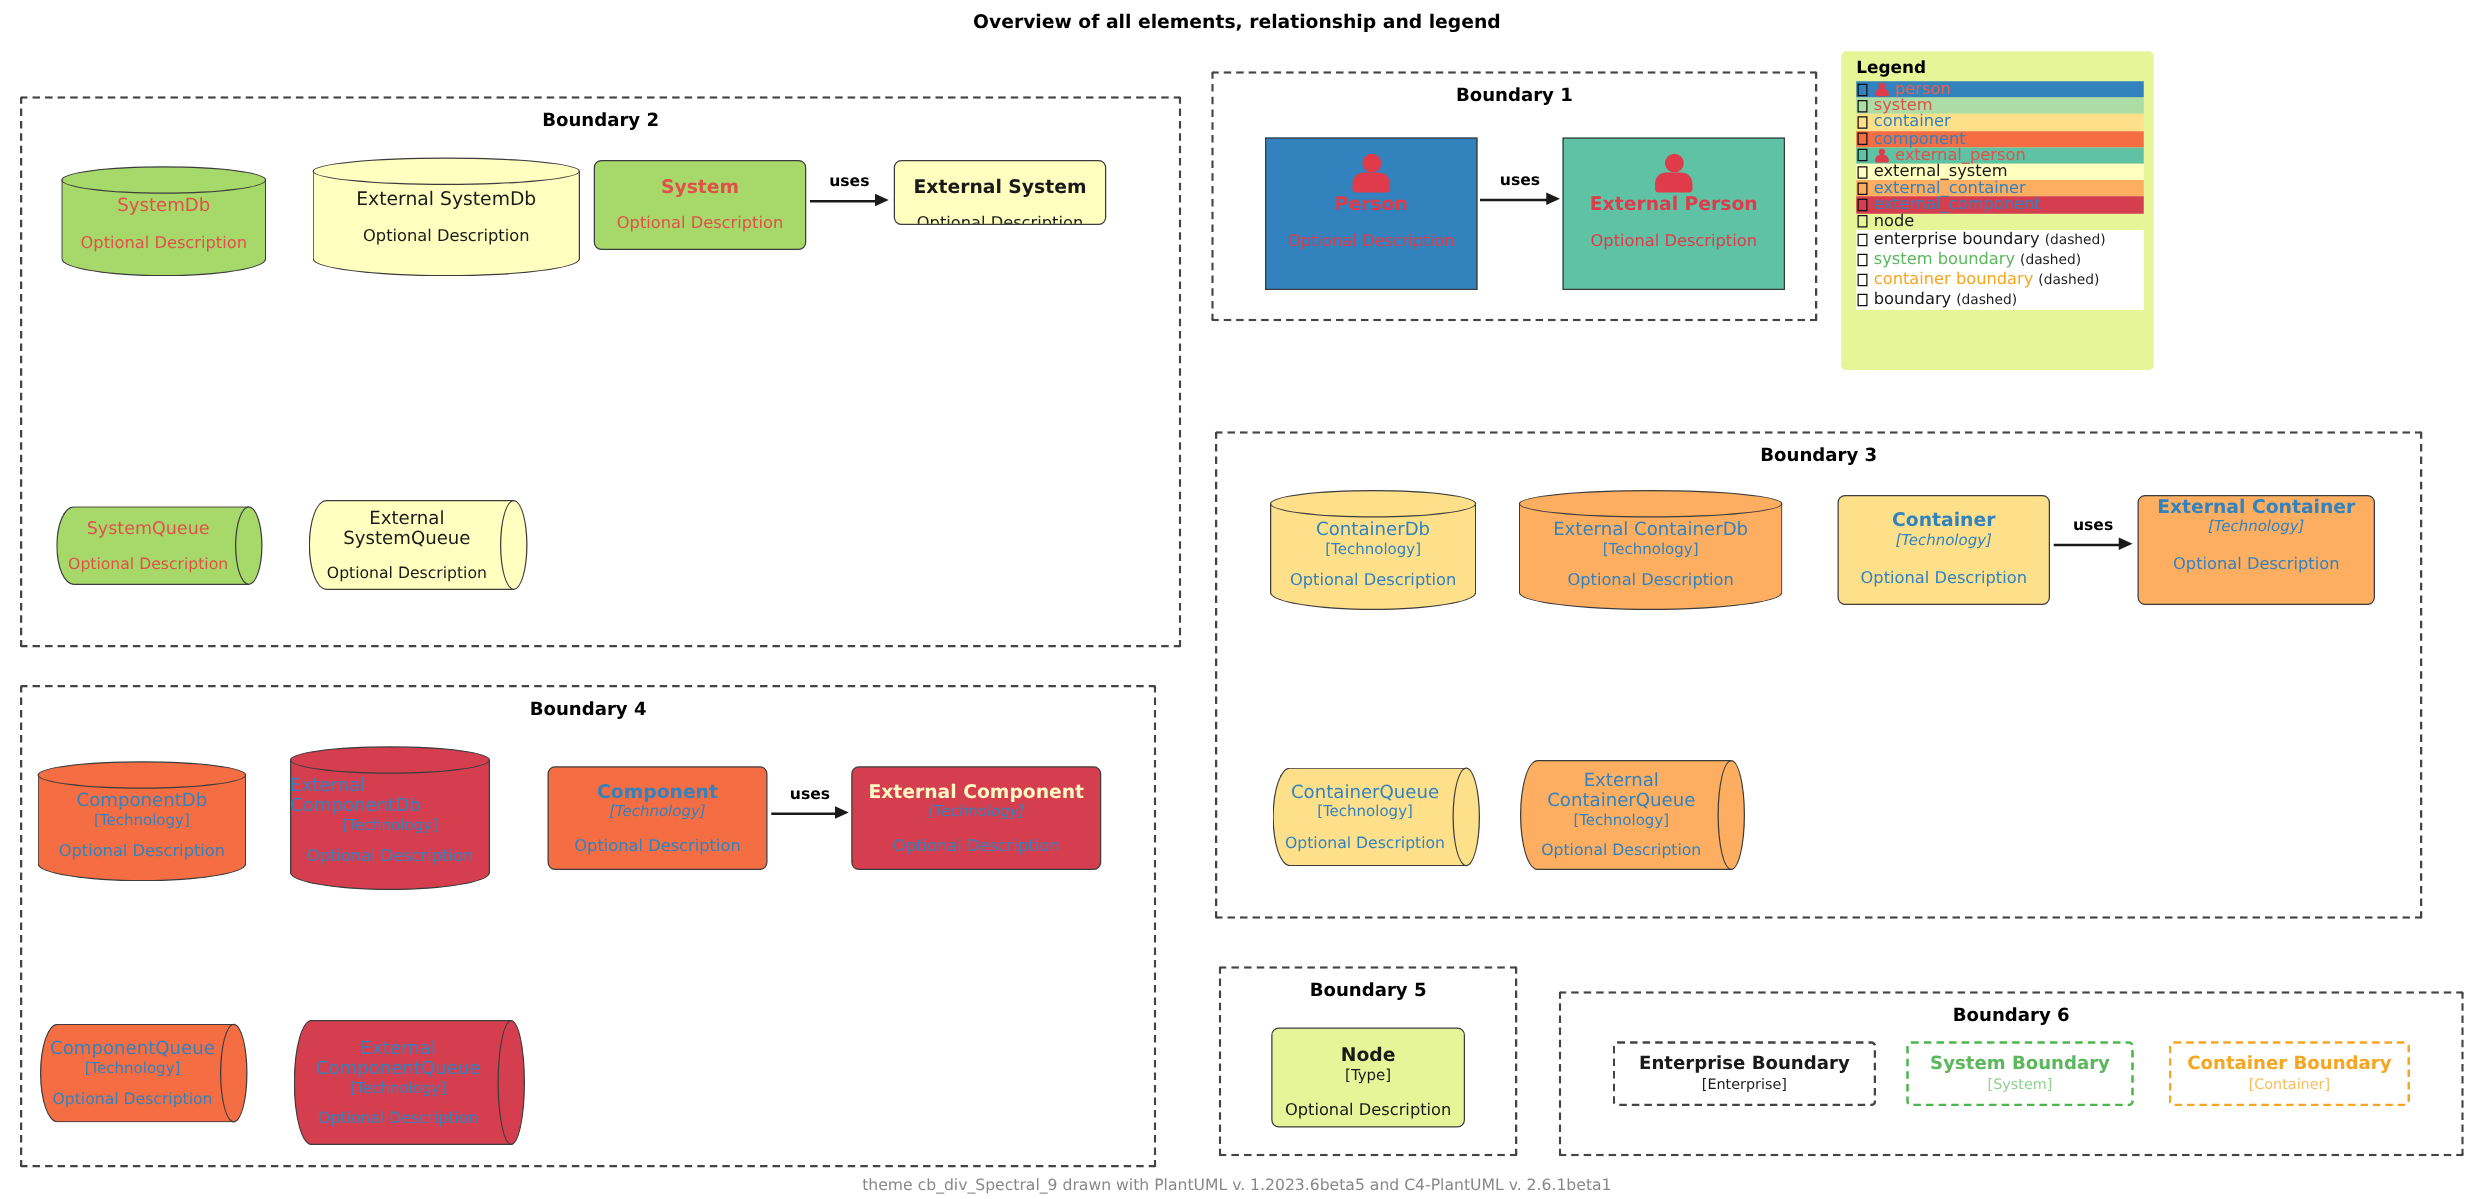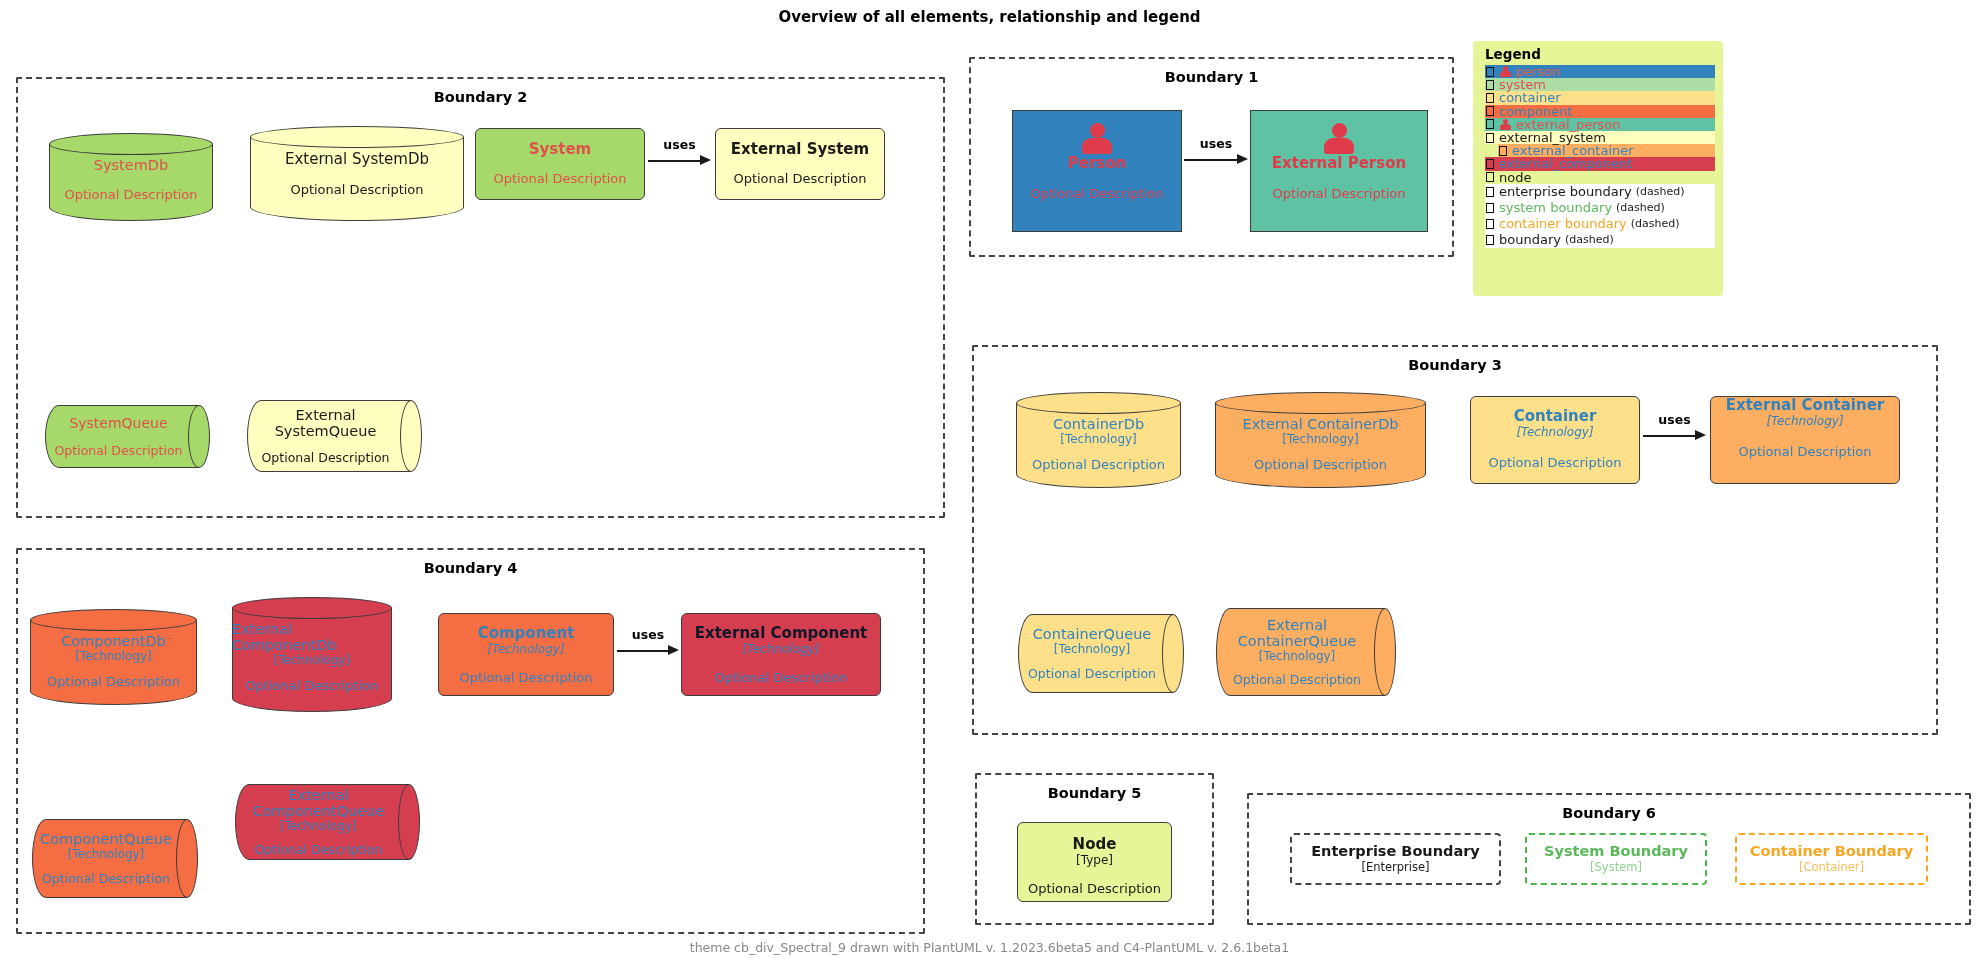--- a/index.html
+++ b/index.html
@@ -159,21 +159,21 @@
   <div class="nm" style="font-size:15px;color:#e0514a;">System</div>
   <div class="desc" style="font-size:13px;color:#e0514a;margin-top:13px;">Optional Description</div>
 </div>
 
 <div class="rel" style="left:648px;top:153px;width:63px;height:14px;">
   <div class="lbl">uses</div>
   <div class="line"></div>
   <div class="head"></div>
 </div>
 
-<div class="el rect" style="left:715px;top:128px;width:170px;height:72px;background:#ffffbf;padding-top:12px;">
+<div class="el rect" style="left:715px;top:128px;width:170px;height:52px;background:#ffffbf;padding-top:12px;">
   <div class="nm" style="font-size:15px;color:#1a1a1a;">External System</div>
   <div class="desc" style="font-size:13px;color:#1a1a1a;margin-top:13px;">Optional Description</div>
 </div>
 
 <div class="queue" style="left:45px;top:405px;width:165px;height:63px;">
   <div class="body" style="background:#a6d96a;"></div>
   <div class="cap" style="background:#a6d96a;"></div>
   <div class="txt">
     <div class="nm" style="font-size:14px;color:#e0514a;">SystemQueue</div>
     <div class="desc" style="font-size:12.5px;color:#e0514a;margin-top:12px;">Optional Description</div>
@@ -219,36 +219,36 @@
   <div class="desc" style="font-size:13px;color:#3282be;margin-top:13px;">Optional Description</div>
 </div>
 
 <div class="rel" style="left:617px;top:643px;width:62px;height:14px;">
   <div class="lbl">uses</div>
   <div class="line"></div>
   <div class="head"></div>
 </div>
 
 <div class="el rect" style="left:681px;top:613px;width:200px;height:83px;background:#d53e4f;padding-top:11px;">
-  <div class="nm" style="font-size:15px;color:#0f172a;">External Component</div>
+  <div class="nm" style="font-size:15px;color:#fef9c3;">External Component</div>
   <div class="tech" style="font-size:12px;color:#3282be;">[Technology]</div>
   <div class="desc" style="font-size:13px;color:#3282be;margin-top:13px;">Optional Description</div>
 </div>
 
 <div class="queue" style="left:32px;top:819px;width:166px;height:79px;">
   <div class="body" style="background:#f46d43;"></div>
   <div class="cap" style="background:#f46d43;"></div>
   <div class="txt">
     <div class="nm" style="font-size:14.5px;color:#3282be;">ComponentQueue</div>
     <div class="tech" style="font-size:12px;color:#3282be;">[Technology]</div>
     <div class="desc" style="font-size:12.5px;color:#3282be;margin-top:10px;">Optional Description</div>
   </div>
 </div>
 
-<div class="queue" style="left:235px;top:784px;width:185px;height:76px;">
+<div class="queue" style="left:235px;top:816px;width:185px;height:100px;">
   <div class="body" style="background:#d53e4f;"></div>
   <div class="cap" style="background:#d53e4f;"></div>
   <div class="txt">
     <div class="nm" style="font-size:14.5px;color:#3282be;">External ComponentQueue</div>
     <div class="tech" style="font-size:12px;color:#3282be;">[Technology]</div>
     <div class="desc" style="font-size:12.5px;color:#3282be;margin-top:9px;">Optional Description</div>
   </div>
 </div>
 
 <div class="abs boundary" style="left:969px;top:57px;width:481px;height:196px;">
@@ -307,21 +307,21 @@
         <span class="lg-mini-person">
           <span class="h"></span>
           <span class="b"></span>
         </span>
         <span style="color: rgb(224, 81, 74);">external_person</span>
       </div>
       <div class="lg-row" style="background: rgb(255, 255, 191);">
         <span class="lg-glyph"></span>
         <span style="color: rgb(26, 26, 26);">external_system</span>
       </div>
-      <div class="lg-row" style="background: rgb(253, 174, 97); margin-left: 13px;">
+      <div class="lg-row" style="background: rgb(253, 174, 97);">
         <span class="lg-glyph"></span>
         <span style="color: rgb(50, 130, 190);">external_container</span>
       </div>
       <div class="lg-row" style="background: rgb(213, 62, 79);">
         <span class="lg-glyph"></span>
         <span style="color: rgb(50, 130, 190);">external_component</span>
       </div>
       <div class="lg-row" style="background: transparent;">
         <span class="lg-glyph"></span>
         <span style="color: rgb(26, 26, 26);">node</span>

